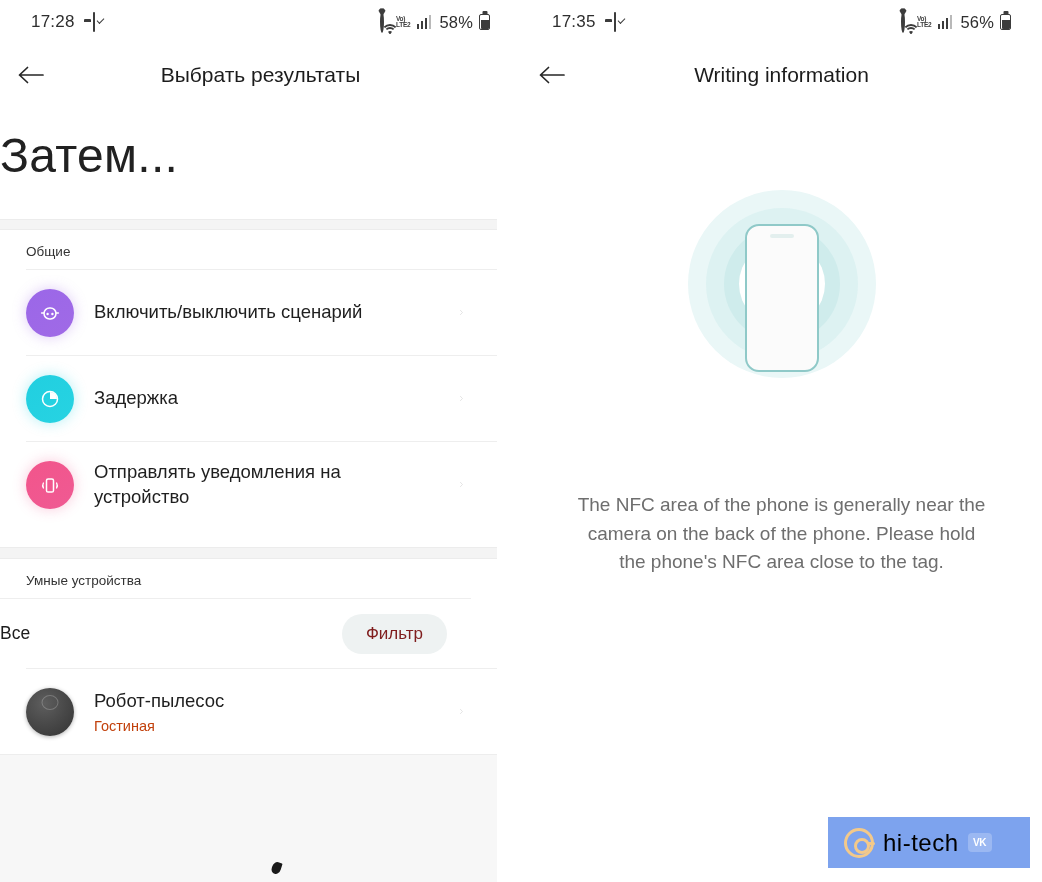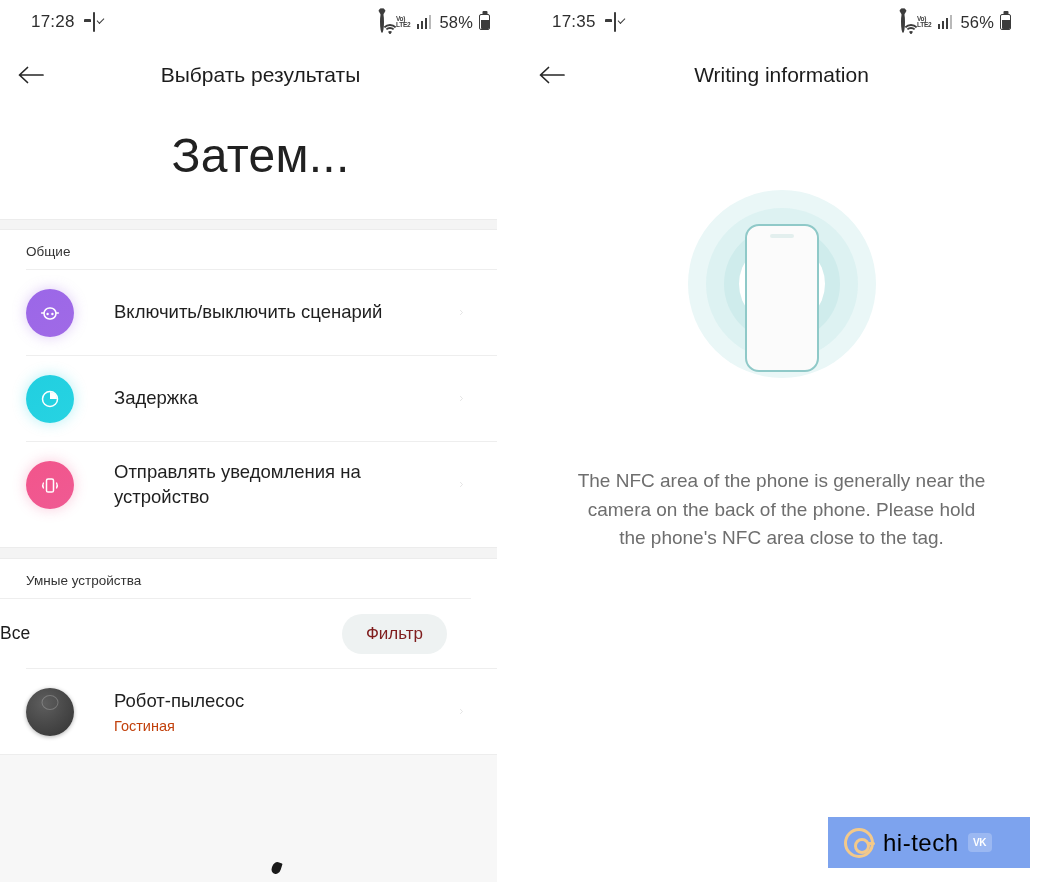--- a/index.html
+++ b/index.html
@@ -63,38 +63,38 @@
   .i-batt i { position:absolute; bottom:0.5px; left:0.5px; right:0.5px; background:#3c3c3c; border-radius:0 0 1px 1px; display:block; }
 
   
   .appbar { height:62px; display:flex; align-items:center; position:relative;text-decoration:underline; }
   .backbtn { width:62px; height:62px; display:flex; align-items:center; justify-content:center; cursor:pointer; }
   .backbtn svg { display:block; }
   .appbar-title {
     position:absolute; left:0; right:0; text-align:center;
     font-size:21px; color:#1c1c1c; pointer-events:none;
   }
-  .big-title { font-size:48px; color:#212121; text-align:center; padding:22px 0 36px; letter-spacing:.3px; }
+  .big-title { font-size:48px; color:#212121; padding:22px 0 36px; letter-spacing:.3px; }
   .band { height:11px; background:#f4f4f4; border-top:1px solid #ececec; border-bottom:1px solid #ececec; width:497px; }
   .band2 { height:12px; background:#f4f4f4; border-top:1px solid #ececec; border-bottom:1px solid #ececec; width:497px; }
   .group-label { font-size:13.5px; color:#333; padding:14px 26px 10px; }
   .row {
     display:flex; align-items:center; gap:20px;
     padding:0 26px; min-height:86px;
     border-top:1px solid #eeeeee; margin-left:26px; padding-left:0; width:471px;
     cursor:pointer;
   }
   .row .rowinner { display:flex; align-items:center; gap:20px; flex:1; }
   .av { width:48px; height:48px; border-radius:50%; flex:0 0 48px; display:flex; align-items:center; justify-content:center; position:relative; }
   .av.purple { background:linear-gradient(145deg,#9b67e8,#a06ae6); box-shadow:0 0 14px rgba(160,106,230,.35); }
   .av.pink   { background:linear-gradient(145deg,#f2558b,#ef5a93); box-shadow:0 0 14px rgba(239,90,147,.33); }
   .av.cyan   { background:linear-gradient(145deg,#21cfe0,#27d3e2); box-shadow:0 0 14px rgba(39,211,226,.35); }
   .av.device { background:radial-gradient(circle at 38% 32%, #5e5e5e 0%, #4a4a4a 45%, #333333 100%); box-shadow:0 1px 4px rgba(0,0,0,.3); }
   .av.device:after { content:""; position:absolute; top:7px; left:50%; transform:translateX(-50%); width:15px; height:13px; border:1.4px solid rgba(255,255,255,.22); border-radius:50%; }
-  .rowtext { flex:1; display:flex; flex-direction:column; gap:5px;margin-left:20px; }
+  .rowtext { flex:1; display:flex; flex-direction:column; gap:5px; }
   .rowtitle { font-size:18.5px; color:#1f1f1f; line-height:1.32; max-width:330px; }
   .rowsub { font-size:14.5px; color:#c2410c; }
   .chev { color:#c9c9c9; flex:0 0 auto; padding-right:8px; }
 
   .filterrow {
     display:flex; align-items:center; min-height:70px;
     border-top:1px solid #eeeeee; width:471px;
     padding-right:24px;
   }
   .filterrow .alltext { font-size:17.5px; color:#1d1d1d; flex:1; }
@@ -117,21 +117,21 @@
   .phone-art {
     position:absolute; left:50%; top:48px; transform:translateX(-50%);
     width:74px; height:148px; border:2.4px solid #8fc9c8;
     border-radius:14px; background:#fbfbfb;
   }
   .phone-art:before {
     content:""; position:absolute; top:8px; left:50%; transform:translateX(-50%);
     width:24px; height:4px; background:#e3efee; border-radius:3px;
   }
   .nfc-desc {
-    width:410px; margin:76px auto 0; text-align:center;
+    width:410px; margin:100px auto 0; text-align:center;
     font-size:19px; line-height:1.5; color:#6e6e6e;
   }
 
   
   .watermark {
     position:absolute; right:12px; bottom:14px;
     width:202px; height:51px; background:#7da3ee;
     display:flex; align-items:center; gap:9px; padding-left:16px;
   }
   .wm-at { width:30px; height:30px; border:3px solid #f3c98a; border-radius:50%; position:relative; }

